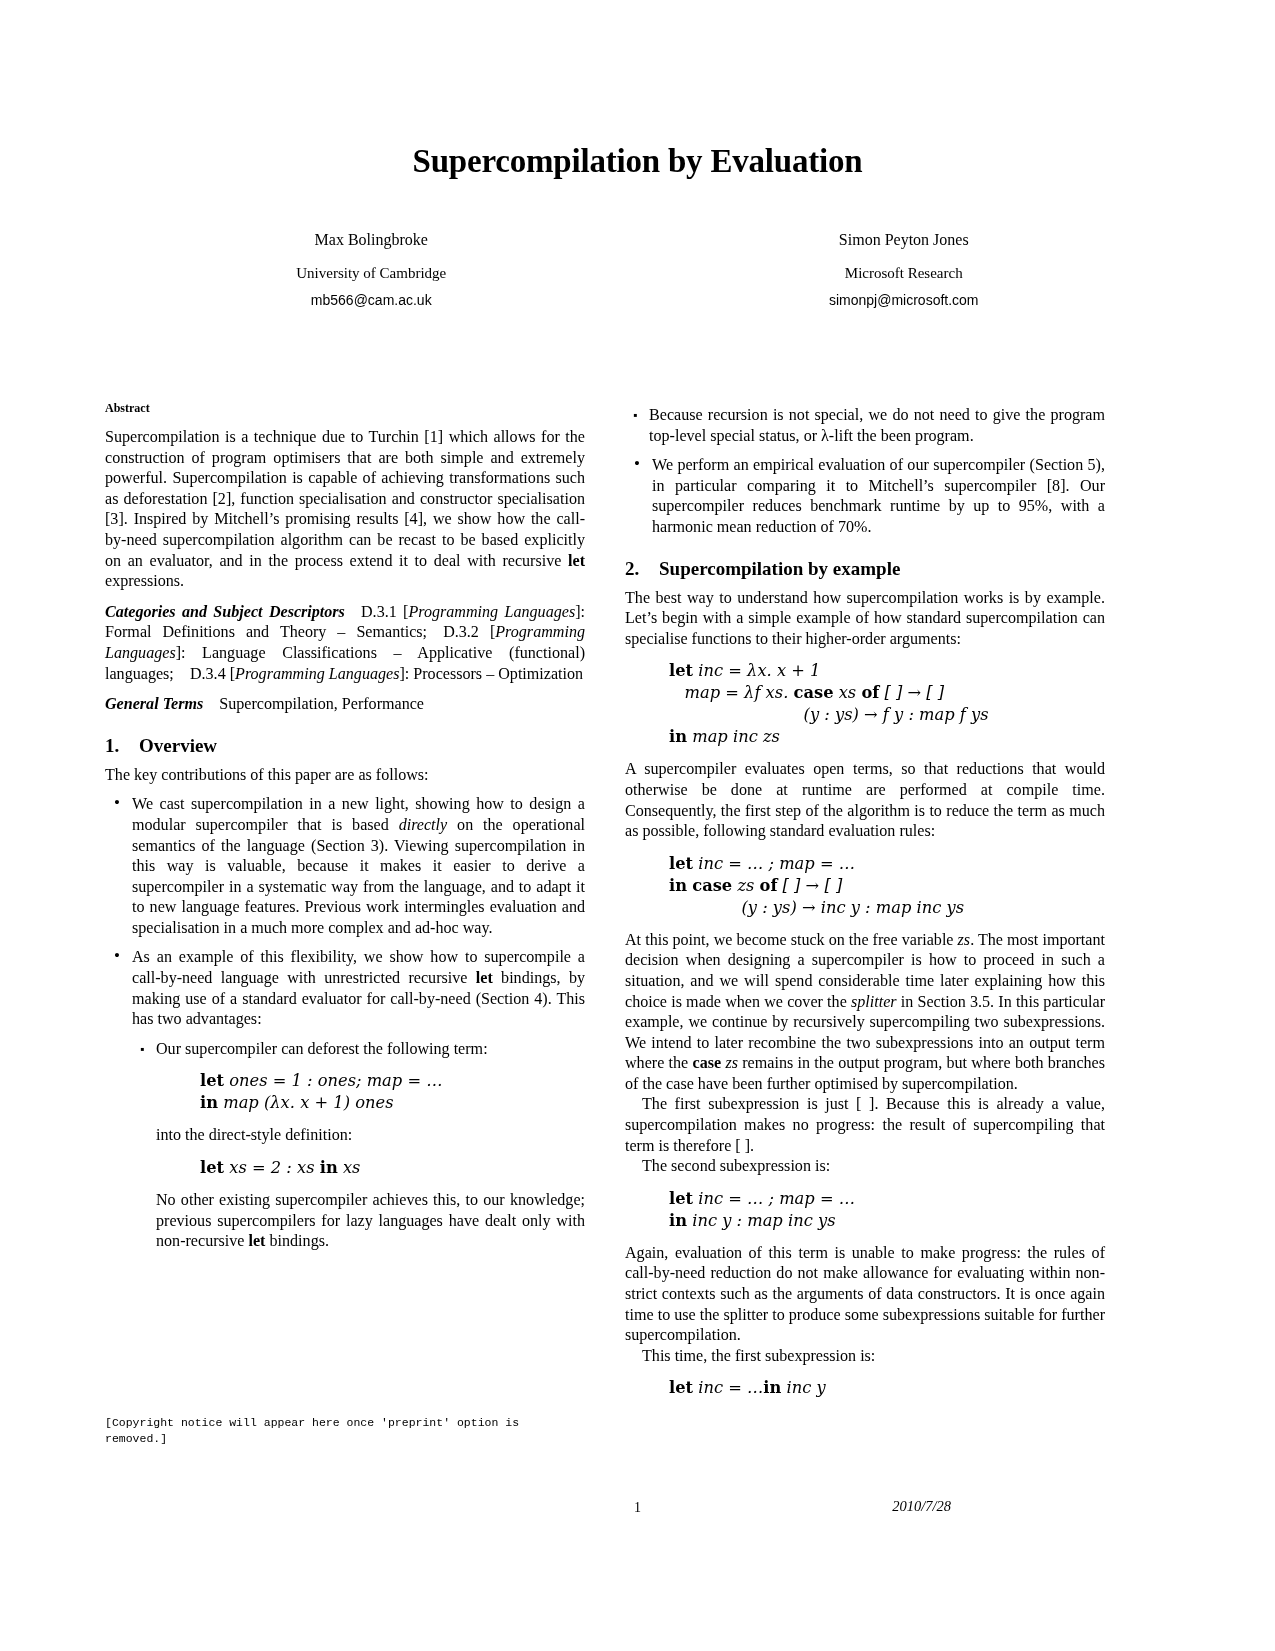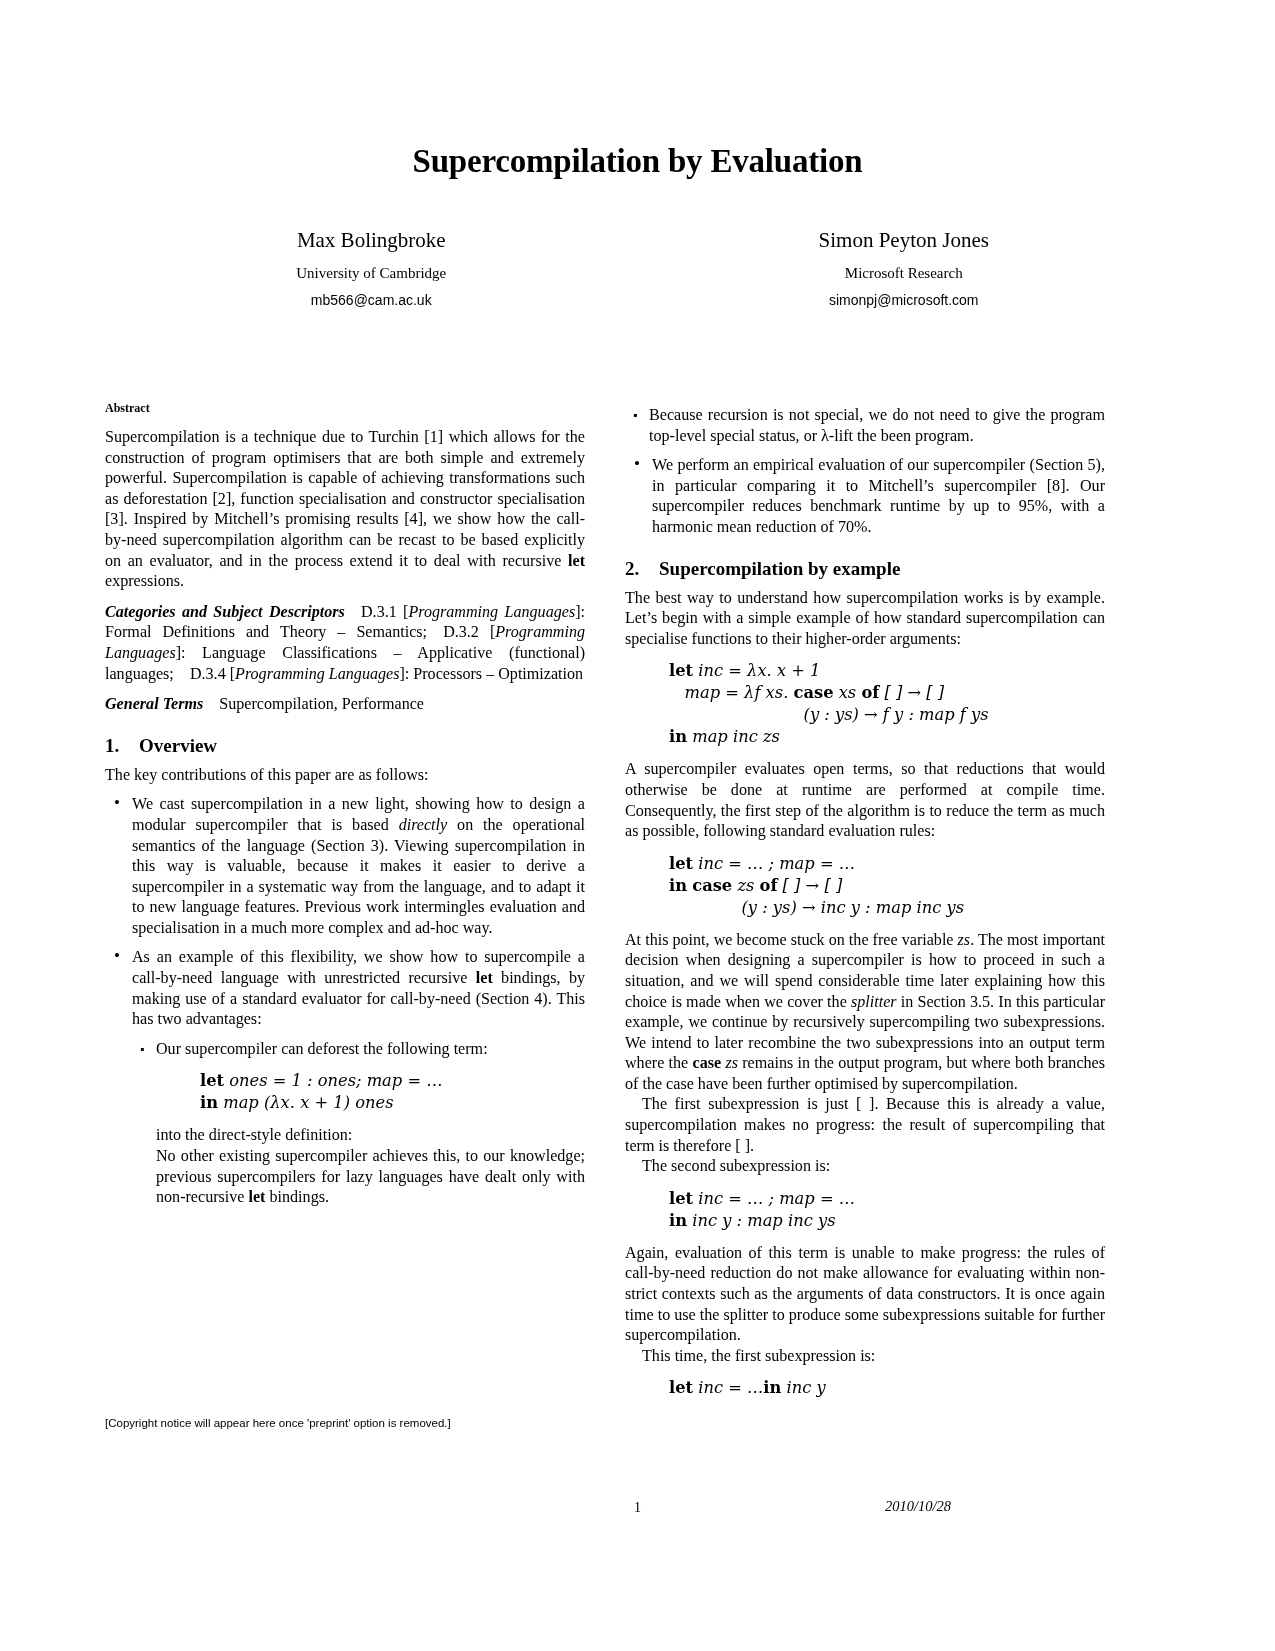--- a/index.html
+++ b/index.html
@@ -16,21 +16,21 @@
   .title {
     position:absolute; left:0; top:143px; width:1275px;
     text-align:center;
     font-size:33px; font-weight:bold; letter-spacing:-0.2px;
   }
   .authors {
     position:absolute; left:105px; top:225px; width:1065px;
     display:flex;
   }
   .author { width:50%; text-align:center; }
-  .author .name { font-size:21px; line-height:30px; }
+  .author .name { font-size:16px; line-height:30px; }
   .author .affil { font-size:15px; line-height:28px; margin-top:4px; }
   .author .email {
     font-size:14px; line-height:26px;
     font-family:Liberation Sans, sans-serif;
   }
 
   
   .col {
     position:absolute; top:396px; width:480px;
     font-size:16.1px; line-height:20.6px;
@@ -79,21 +79,21 @@
     white-space:pre;
     text-align:left; text-indent:0;
   }
   .math .kw { font-style:normal; font-weight:bold; }
   .math.i1 { padding-left:44px; }
 
   
   .copyright {
     position:absolute; left:105px; top:1415px; width:480px;
     font-size:11.5px; line-height:16px;
-    font-family:Liberation Sans, sans-serif;
+    font-family:Liberation Mono, monospace;
   }
   .pagenum {
     position:absolute; left:0; top:1500px; width:1275px;
     text-align:center; font-size:14px;
   }
   .pagedate {
     position:absolute; right:105px; top:1498px;
     font-size:14.5px; font-style:italic;
   }
 </style>
@@ -134,20 +134,21 @@
       <li><span>We cast supercompilation in a new light, showing how to design a modular supercompiler that is based </span><span class="it">directly</span><span> on the operational semantics of the language (Section 3). Viewing supercompilation in this way is valuable, because it makes it easier to derive a supercompiler in a systematic way from the language, and to adapt it to new language features. Previous work intermingles evaluation and specialisation in a much more complex and ad-hoc way.</span></li>
 
       <li>
         <span>As an example of this flexibility, we show how to supercompile a call-by-need language with unrestricted recursive </span><span class="bf">let</span><span> bindings, by making use of a standard evaluator for call-by-need (Section 4). This has two advantages:</span>
 
         <ul class="l2">
           <li>
             <span>Our supercompiler can deforest the following term:</span>
             <div class="math i1"><span class="kw">let</span><span> ones = 1 : ones; map = …</span><br><span class="kw">in</span><span> map (λx. x + 1) ones</span></div>
             <div>into the direct-style definition:</div>
+            <div class="math i1"><span class="kw">let</span><span> xs = 2 : xs </span><span class="kw">in</span><span> xs</span></div>
             <div><span>No other existing supercompiler achieves this, to our knowledge; previous supercompilers for lazy languages have dealt only with non-recursive </span><span class="bf">let</span><span> bindings.</span></div>
           </li>
         </ul>
       </li>
     </ul>
   </div>
 
   <div class="col col-right">
 
     <ul class="l2">
@@ -176,15 +177,15 @@
     <div class="math i1"><span class="kw">let</span><span> inc = … ; map = …</span><br><span class="kw">in</span><span> inc y : map inc ys</span></div>
 
     <p>Again, evaluation of this term is unable to make progress: the rules of call-by-need reduction do not make allowance for evaluating within non-strict contexts such as the arguments of data constructors. It is once again time to use the splitter to produce some subexpressions suitable for further supercompilation.</p>
     <p class="ind">This time, the first subexpression is:</p>
 
     <div class="math i1"><span class="kw">let</span><span> inc = …</span><span class="kw">in</span><span> inc y</span></div>
   </div>
 
   <div class="copyright">[Copyright notice will appear here once 'preprint' option is removed.]</div>
   <div class="pagenum">1</div>
-  <div class="pagedate">2010/10/28</div>
+  <div class="pagedate">2010/7/28</div>
 
 </div>
 
 </body></html>

